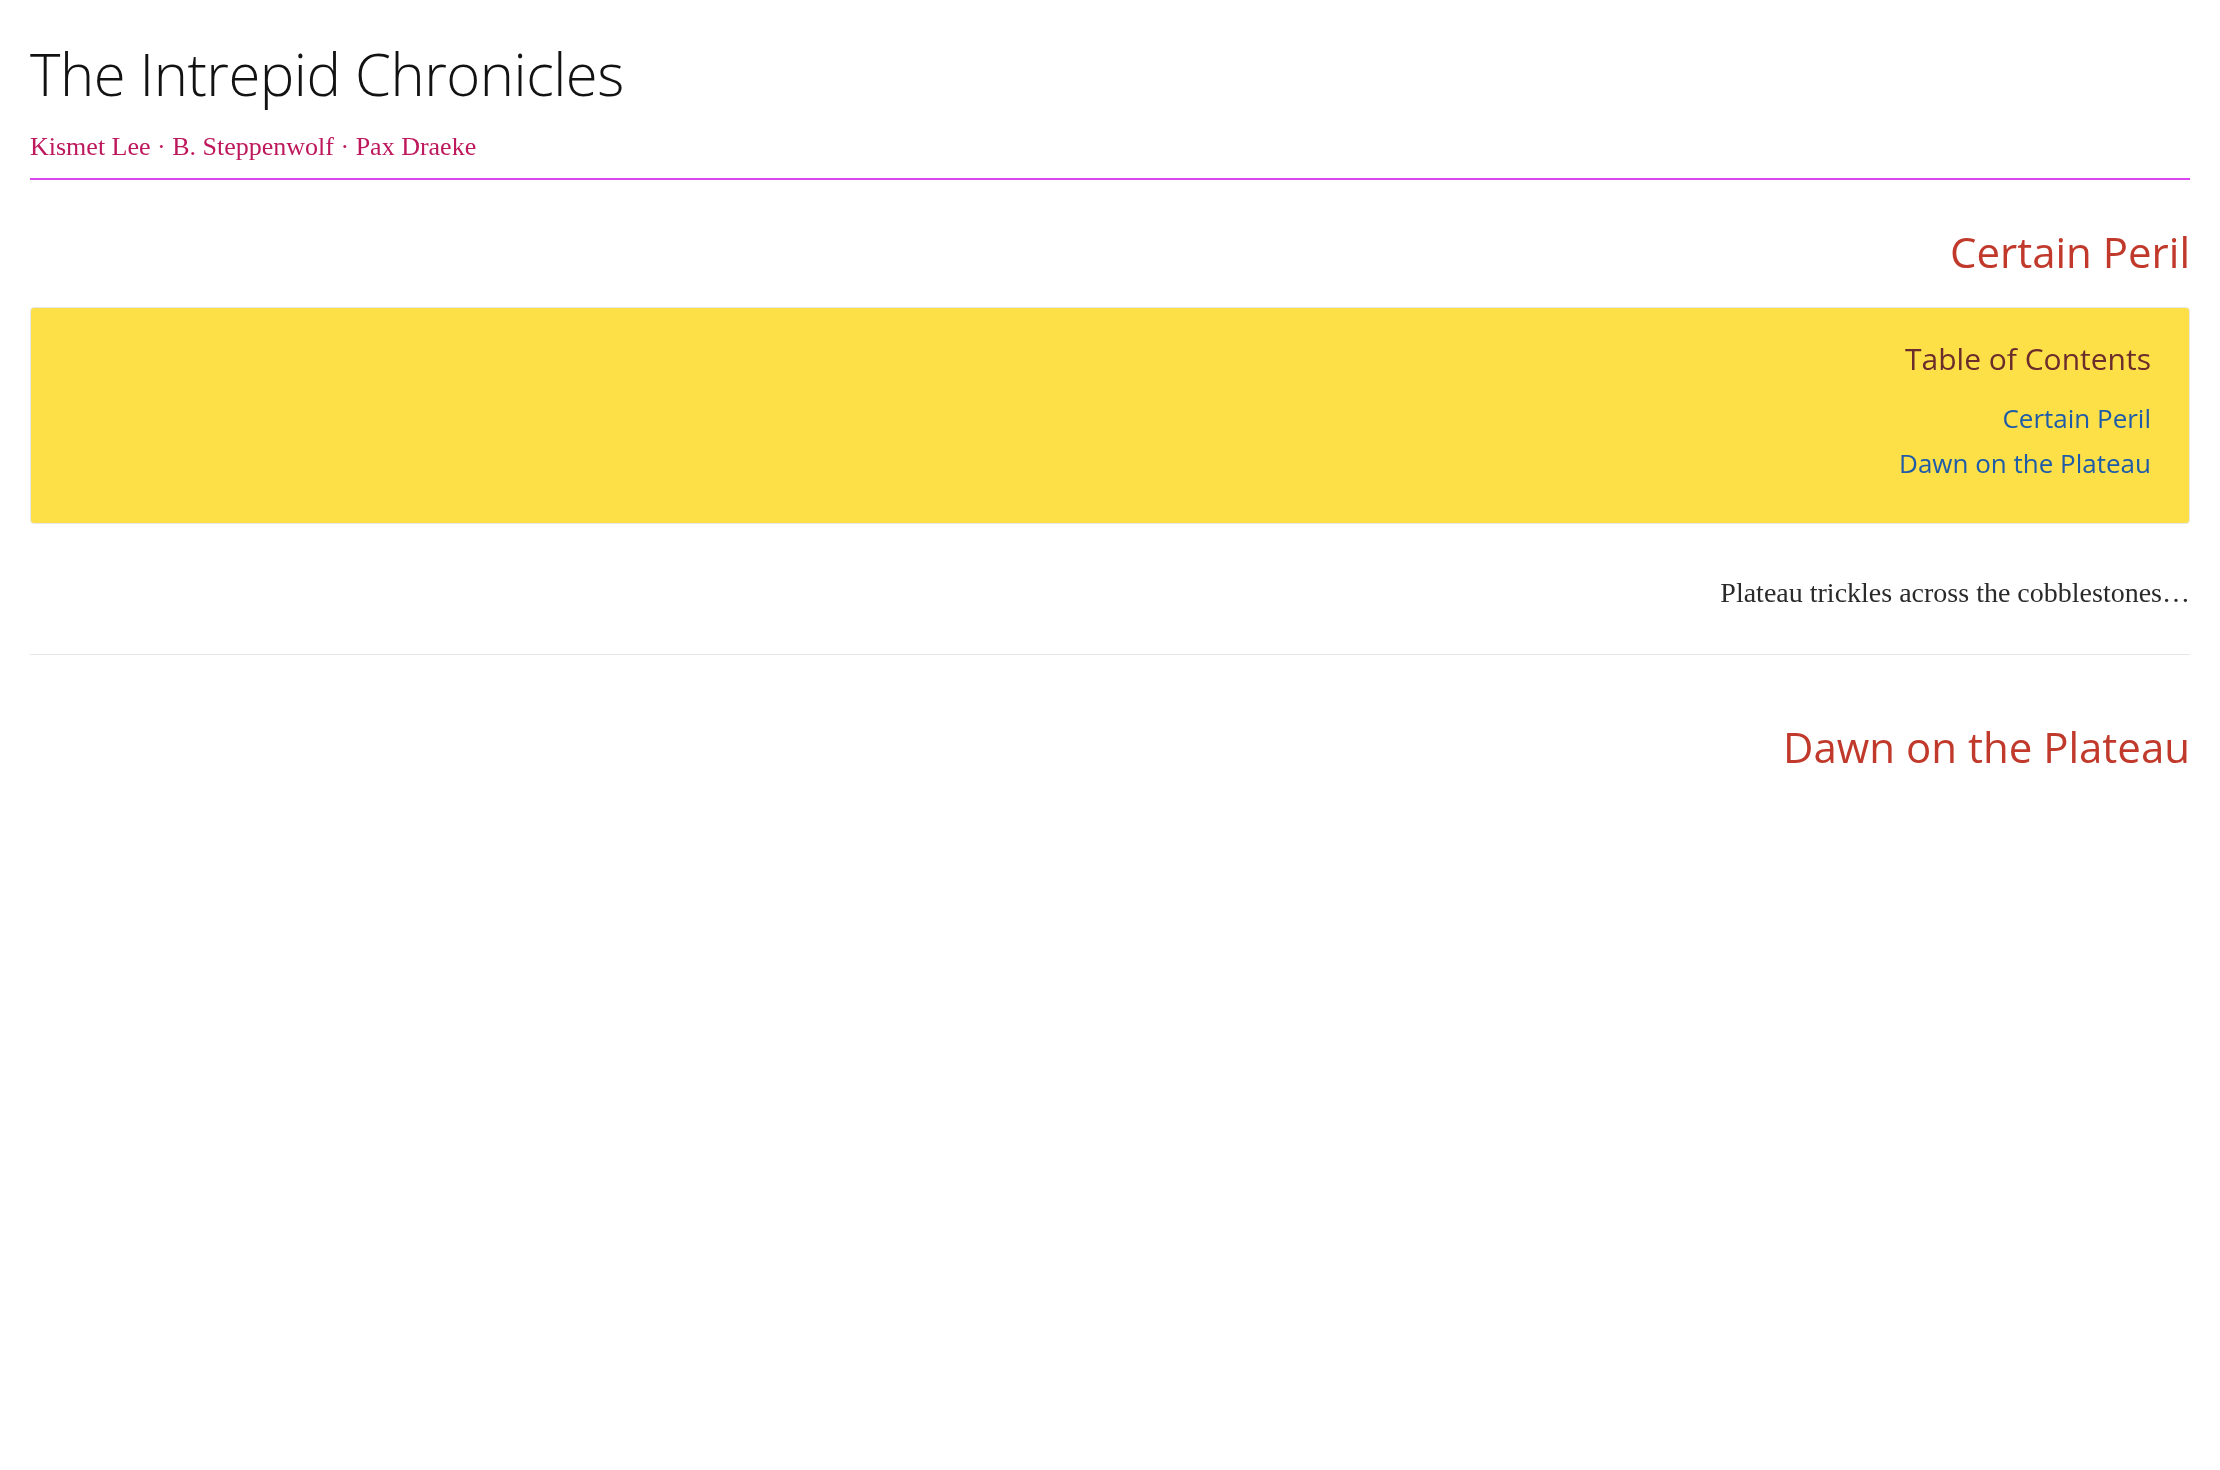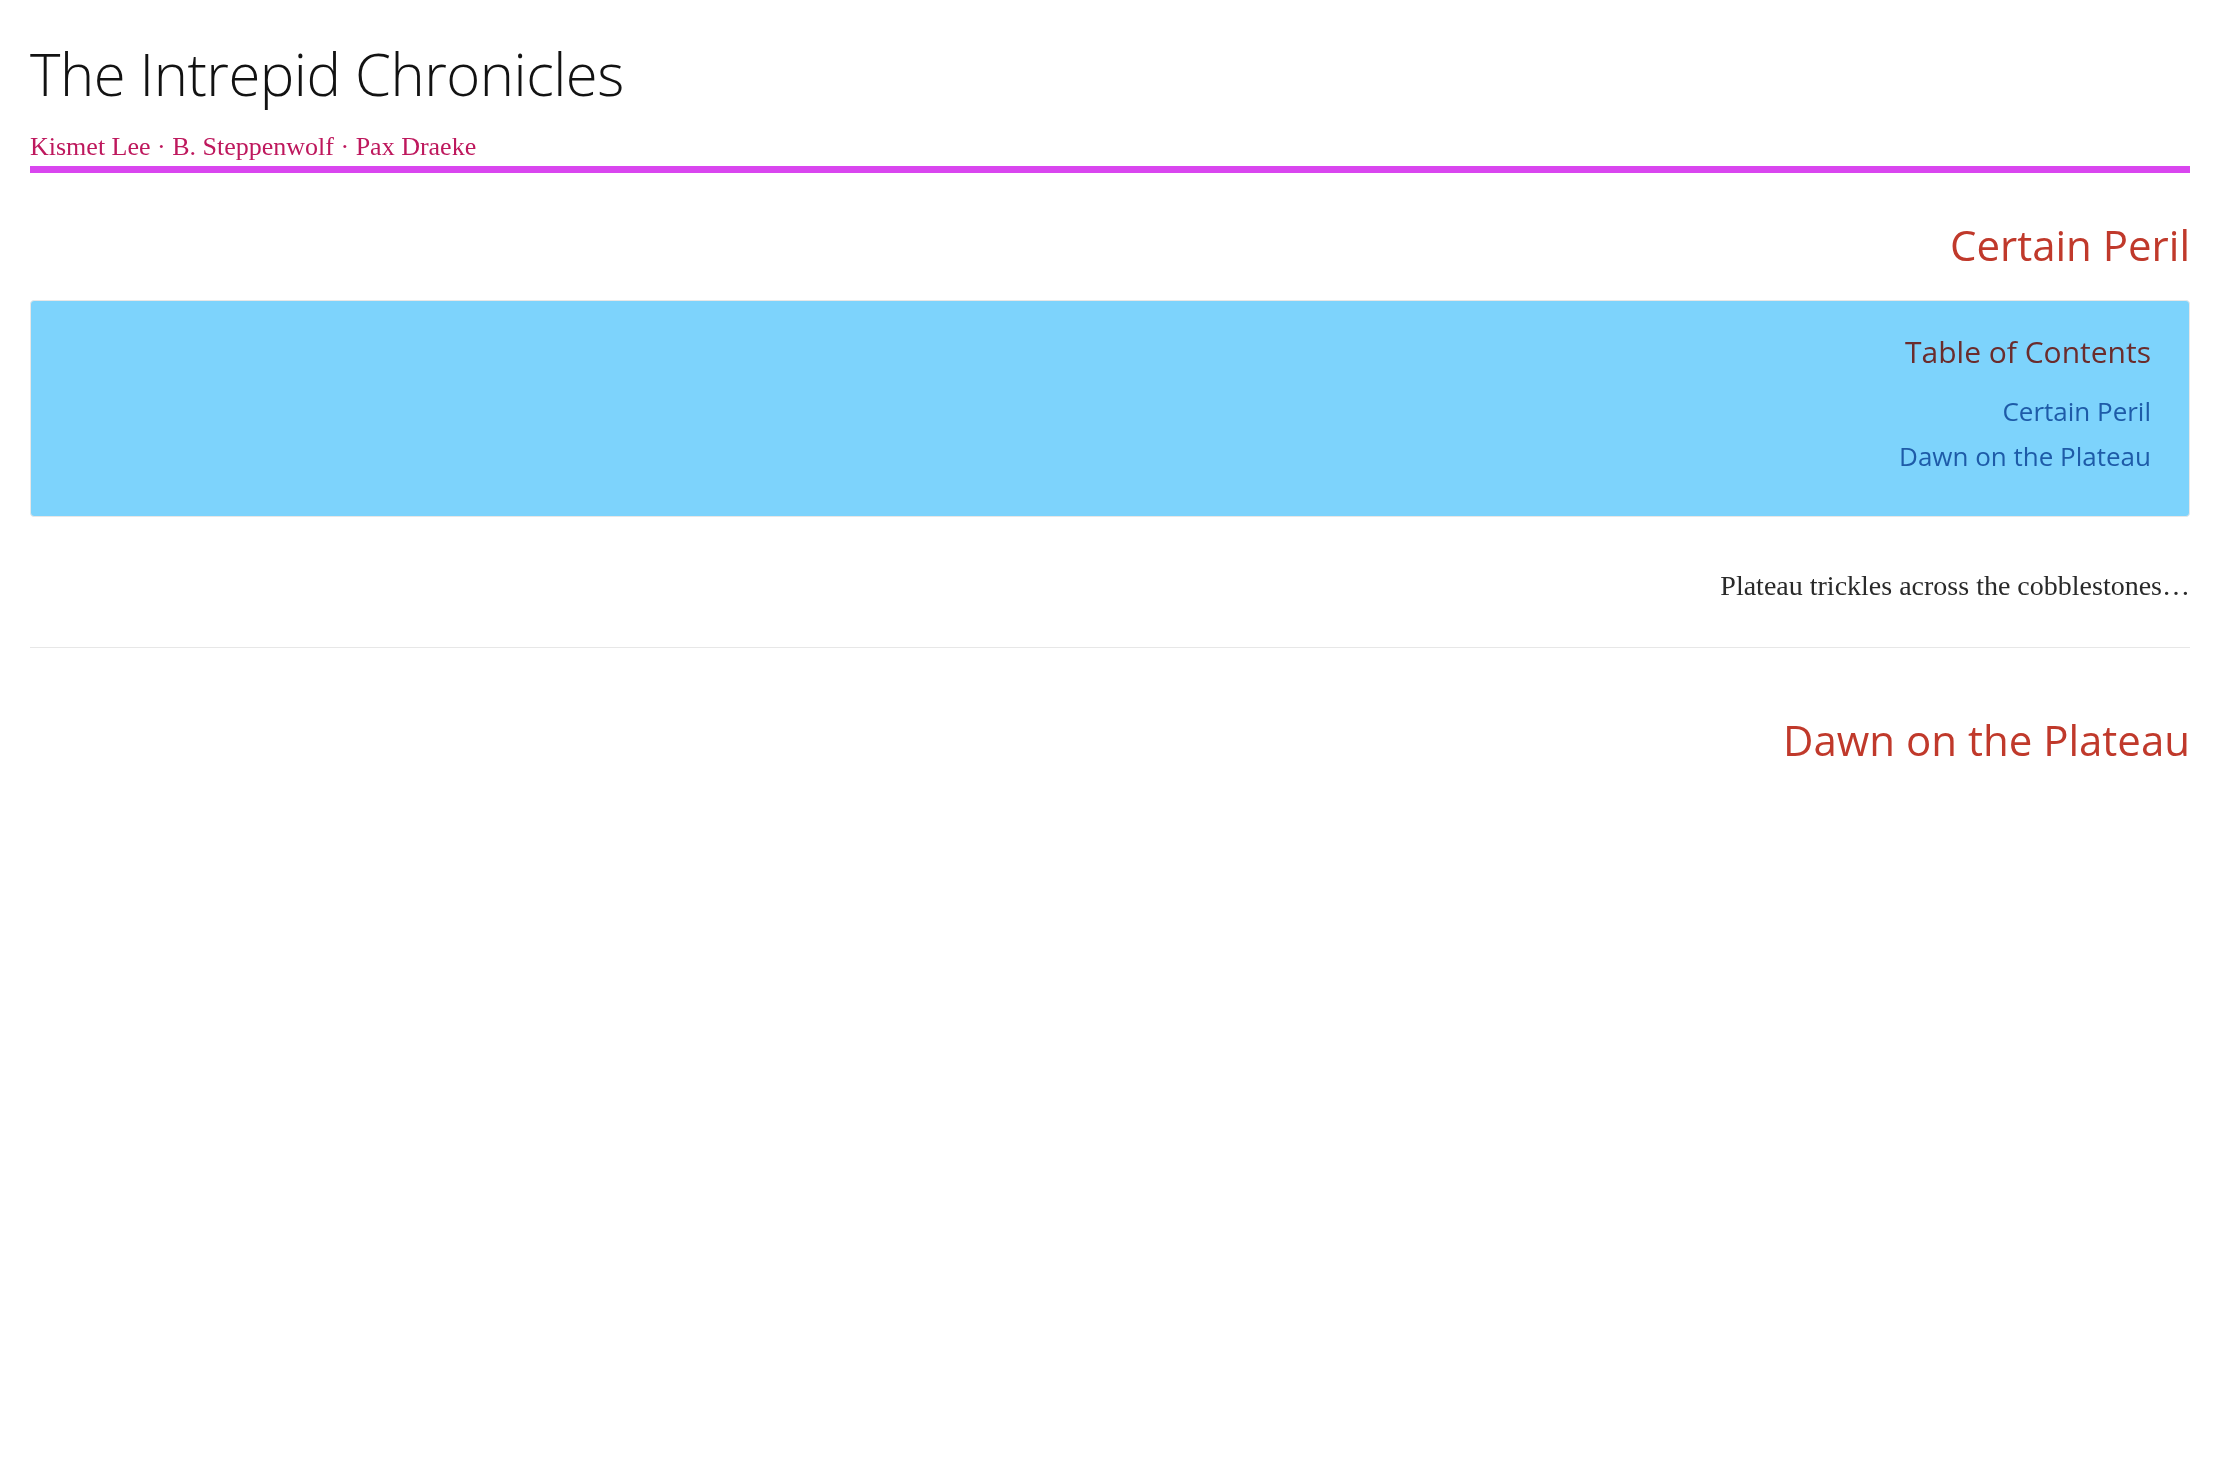--- a/index.html
+++ b/index.html
@@ -9,21 +9,22 @@
     }
     body {
       font-family: "Open Sans", "Segoe UI", -apple-system, sans-serif;
       color: #343434;
       background: #fff;
       padding: 30px 30px 40px 30px;
       font-size: 16px;
       line-height: 1.5;
     }
     .header {
-      border-bottom: 7px solid #d946ef;
+      border-bottom: 2px solid #d946ef;
+      padding-bottom: 12px;
       margin-bottom: 40px;
     }
     .doc-title {
       font-size: 58px;
       font-weight: 300;
       color: #121212;
       letter-spacing: -0.5px;
       margin-bottom: 10px;
     }
     .authors {
@@ -35,21 +36,21 @@
       margin-bottom: 20px;
       text-align: right;
     }
     .section-heading {
       font-size: 42px;
       font-weight: 400;
       color: #c0392b;
       margin-bottom: 24px;
     }
     .toc {
-      background: #7dd3fc;
+      background: #fde047;
       border: 1px solid #e7e7e7;
       border-radius: 4px;
       padding: 28px 38px 34px 38px;
       margin-bottom: 48px;
     }
     .toc-title {
       font-size: 30px;
       font-weight: 400;
       color: #6b2c2c;
       margin-bottom: 18px;

